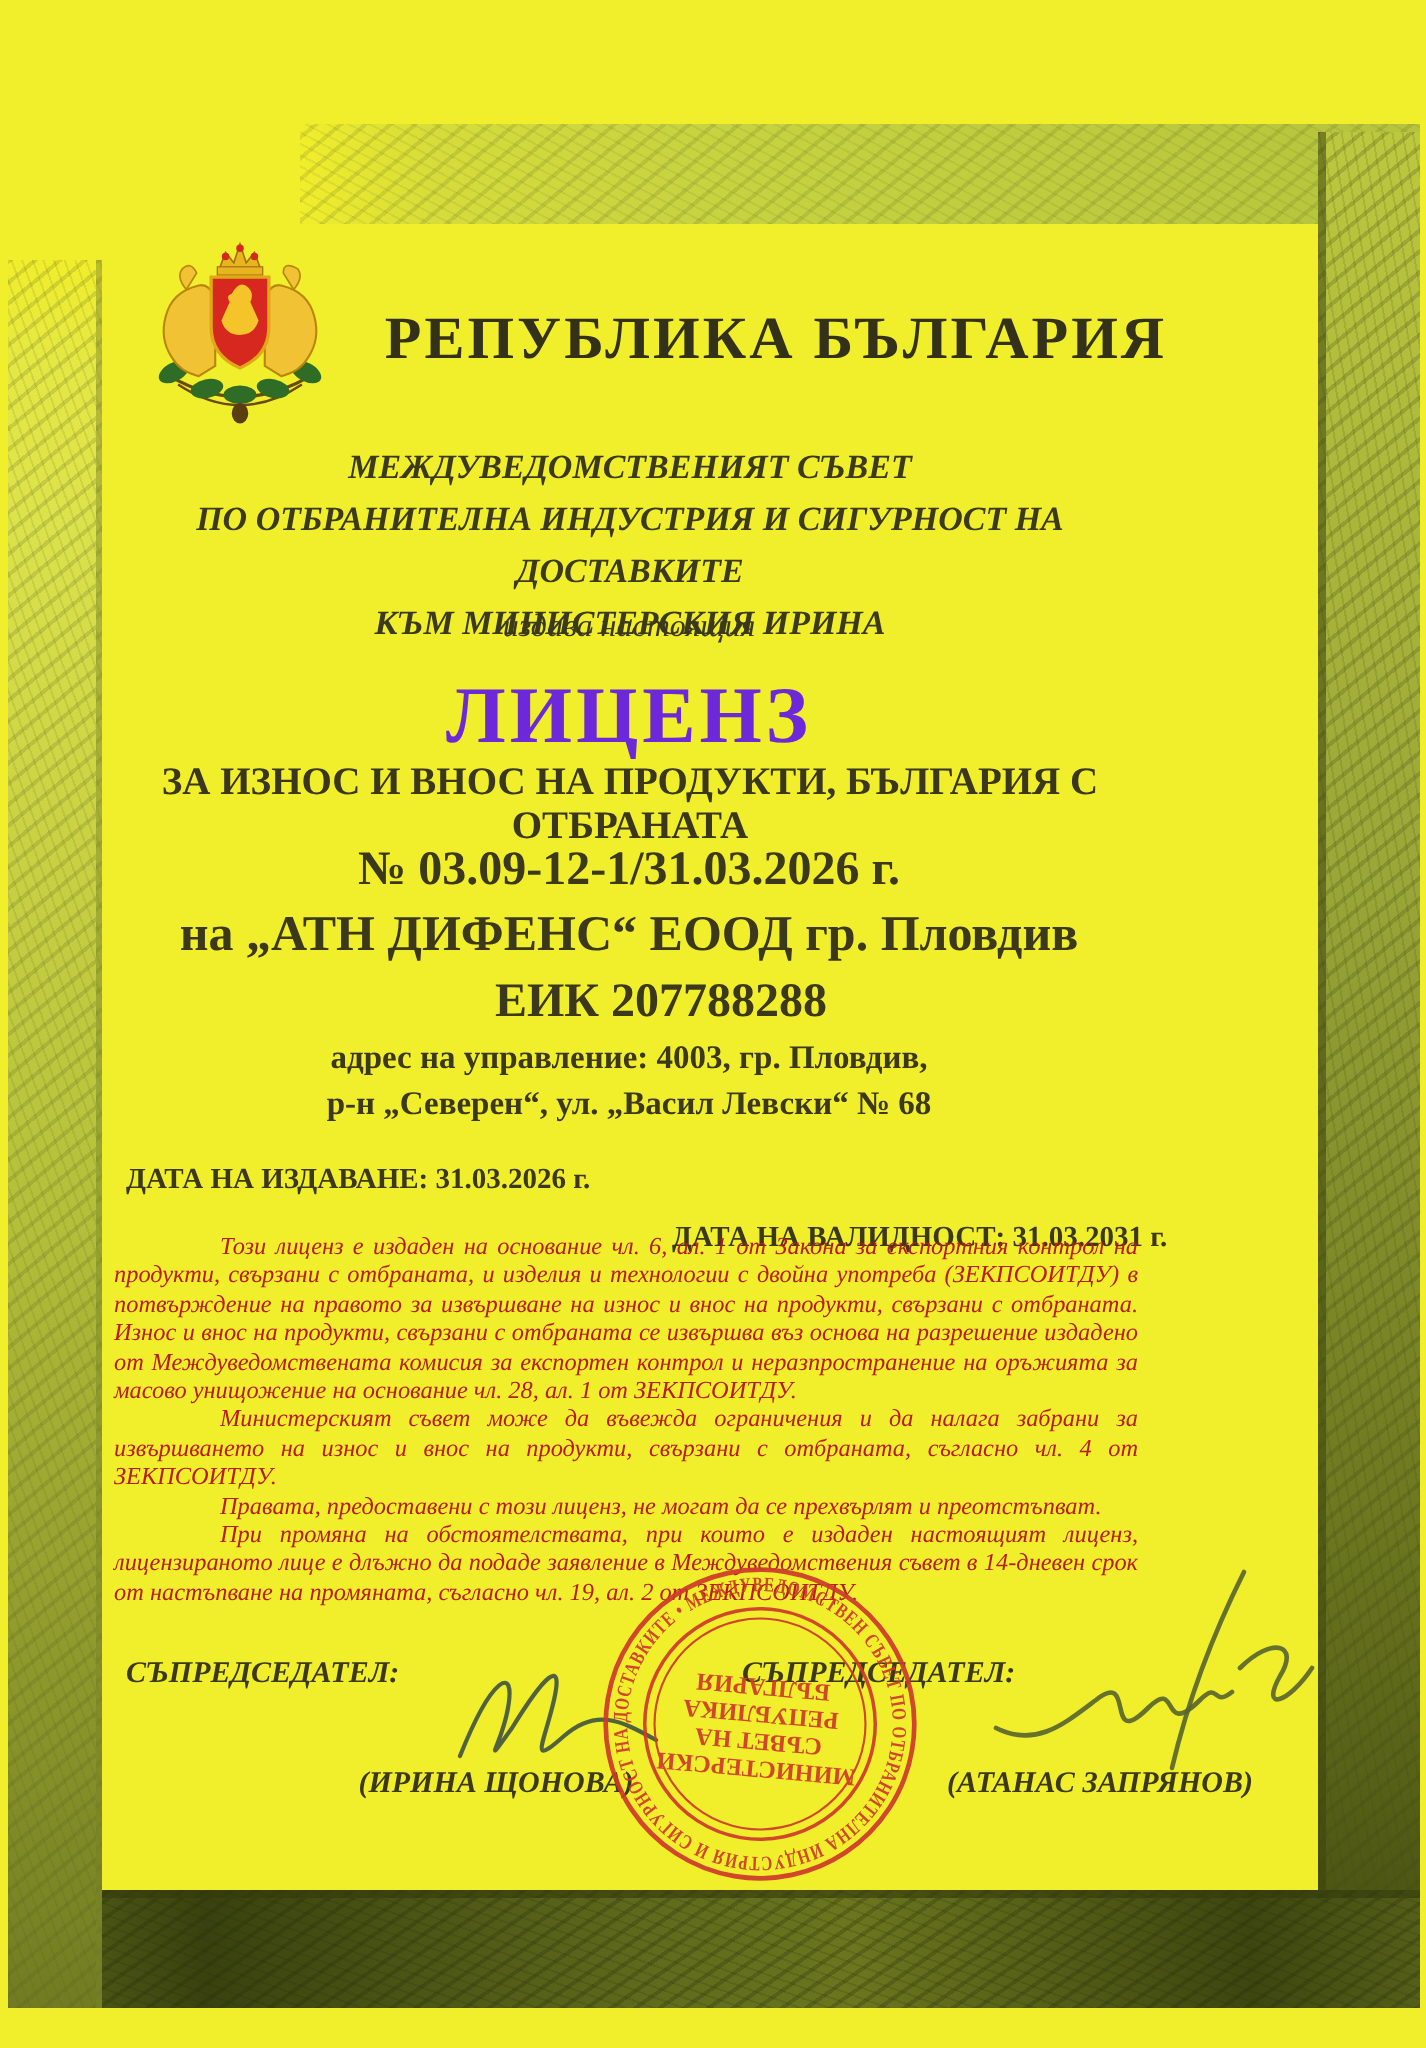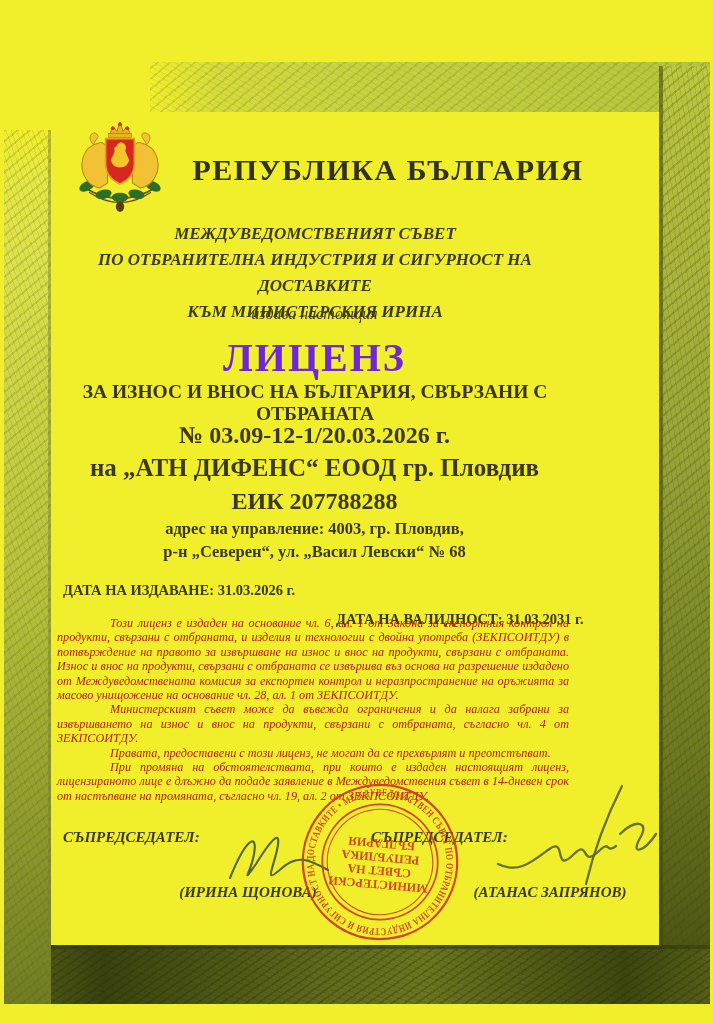--- a/index.html
+++ b/index.html
@@ -37,21 +37,21 @@
   .ctr{text-align:center;}
   .country-title{left:168px;top:137px;width:440px;font-size:30px;font-weight:bold;
     letter-spacing:1.5px;color:#34311a;margin-top:16px;}
   .council{left:40px;top:221px;width:550px;font-size:17px;font-weight:bold;font-style:italic;
     line-height:26px;color:#3c3a1d;}
   .issues{left:57px;top:305px;width:515px;font-size:16px;font-weight:normal;font-style:italic;}
   .lic-title{left:57px;top:334px;width:515px;font-size:40px;font-weight:bold;letter-spacing:2px;color:#6d28d9;}
   .lic-sub{left:40px;top:381px;width:550px;font-size:19.5px;font-weight:bold;color:#3a371c;}
   .lic-no{left:57px;top:422px;width:515px;font-size:24px;font-weight:bold;}
   .lic-holder{left:57px;top:454px;width:515px;font-size:25px;font-weight:bold;}
-  .lic-eik{left:57px;top:488px;width:515px;font-size:24px;font-weight:bold;}
+  .lic-eik{left:73px;top:488px;width:515px;font-size:24px;font-weight:bold;}
   .addr1{left:57px;top:519px;width:515px;font-size:16.5px;font-weight:bold;}
   .addr2{left:57px;top:542px;width:515px;font-size:16.5px;font-weight:bold;}
   .date-issue{left:63px;top:582px;font-size:14.5px;font-weight:bold;}
   .date-valid{left:336px;top:582px;font-size:14.5px;font-weight:bold;margin-top:29px;}
   .body-text{left:57px;top:616px;width:512px;font-size:12.2px;font-style:italic;
     line-height:14.4px;text-align:justify;color:#b91c1c;}
   .body-text p{margin:0;text-indent:53px;}
   .sig-label-left{left:63px;top:829px;font-size:15px;font-weight:bold;font-style:italic;}
   .sig-label-right{left:371px;top:829px;font-size:15px;font-weight:bold;font-style:italic;}
   .sig-name-left{left:158px;top:884px;width:180px;font-size:15px;font-weight:bold;font-style:italic;}
@@ -103,22 +103,22 @@
 
   <div class="abs ctr country-title z2">РЕПУБЛИКА БЪЛГАРИЯ</div>
   <div class="abs ctr council z2">
     <div>МЕЖДУВЕДОМСТВЕНИЯТ СЪВЕТ</div>
     <div>ПО ОТБРАНИТЕЛНА ИНДУСТРИЯ И СИГУРНОСТ НА ДОСТАВКИТЕ</div>
     <div>КЪМ МИНИСТЕРСКИЯ ИРИНА</div>
   </div>
   <div class="abs ctr issues z2">издава настоящия</div>
 
   <div class="abs ctr lic-title z2">ЛИЦЕНЗ</div>
-  <div class="abs ctr lic-sub z2">ЗА ИЗНОС И ВНОС НА БЪЛГАРИЯ, СВЪРЗАНИ С ОТБРАНАТА</div>
-  <div class="abs ctr lic-no z2">№ 03.09-12-1/20.03.2026 г.</div>
+  <div class="abs ctr lic-sub z2">ЗА ИЗНОС И ВНОС НА ПРОДУКТИ, БЪЛГАРИЯ С ОТБРАНАТА</div>
+  <div class="abs ctr lic-no z2">№ 03.09-12-1/31.03.2026 г.</div>
   <div class="abs ctr lic-holder z2">на „АТН ДИФЕНС“ ЕООД гр. Пловдив</div>
   <div class="abs ctr lic-eik z2">ЕИК 207788288</div>
   <div class="abs ctr addr1 z2">адрес на управление: 4003, гр. Пловдив,</div>
   <div class="abs ctr addr2 z2">р-н „Северен“, ул. „Васил Левски“ № 68</div>
 
   <div class="abs date-issue z2">ДАТА НА ИЗДАВАНЕ: 31.03.2026 г.</div>
   <div class="abs date-valid z2">ДАТА НА ВАЛИДНОСТ: 31.03.2031 г.</div>
 
   <div class="abs body-text z2">
     <p>Този лиценз е издаден на основание чл. 6, ал. 1 от Закона за експортния контрол на продукти, свързани с отбраната, и изделия и технологии с двойна употреба (ЗЕКПСОИТДУ) в потвърждение на правото за извършване на износ и внос на продукти, свързани с отбраната. Износ и внос на продукти, свързани с отбраната се извършва въз основа на разрешение издадено от Междуведомствената комисия за експортен контрол и неразпространение на оръжията за масово унищожение на основание чл. 28, ал. 1 от ЗЕКПСОИТДУ.</p>

